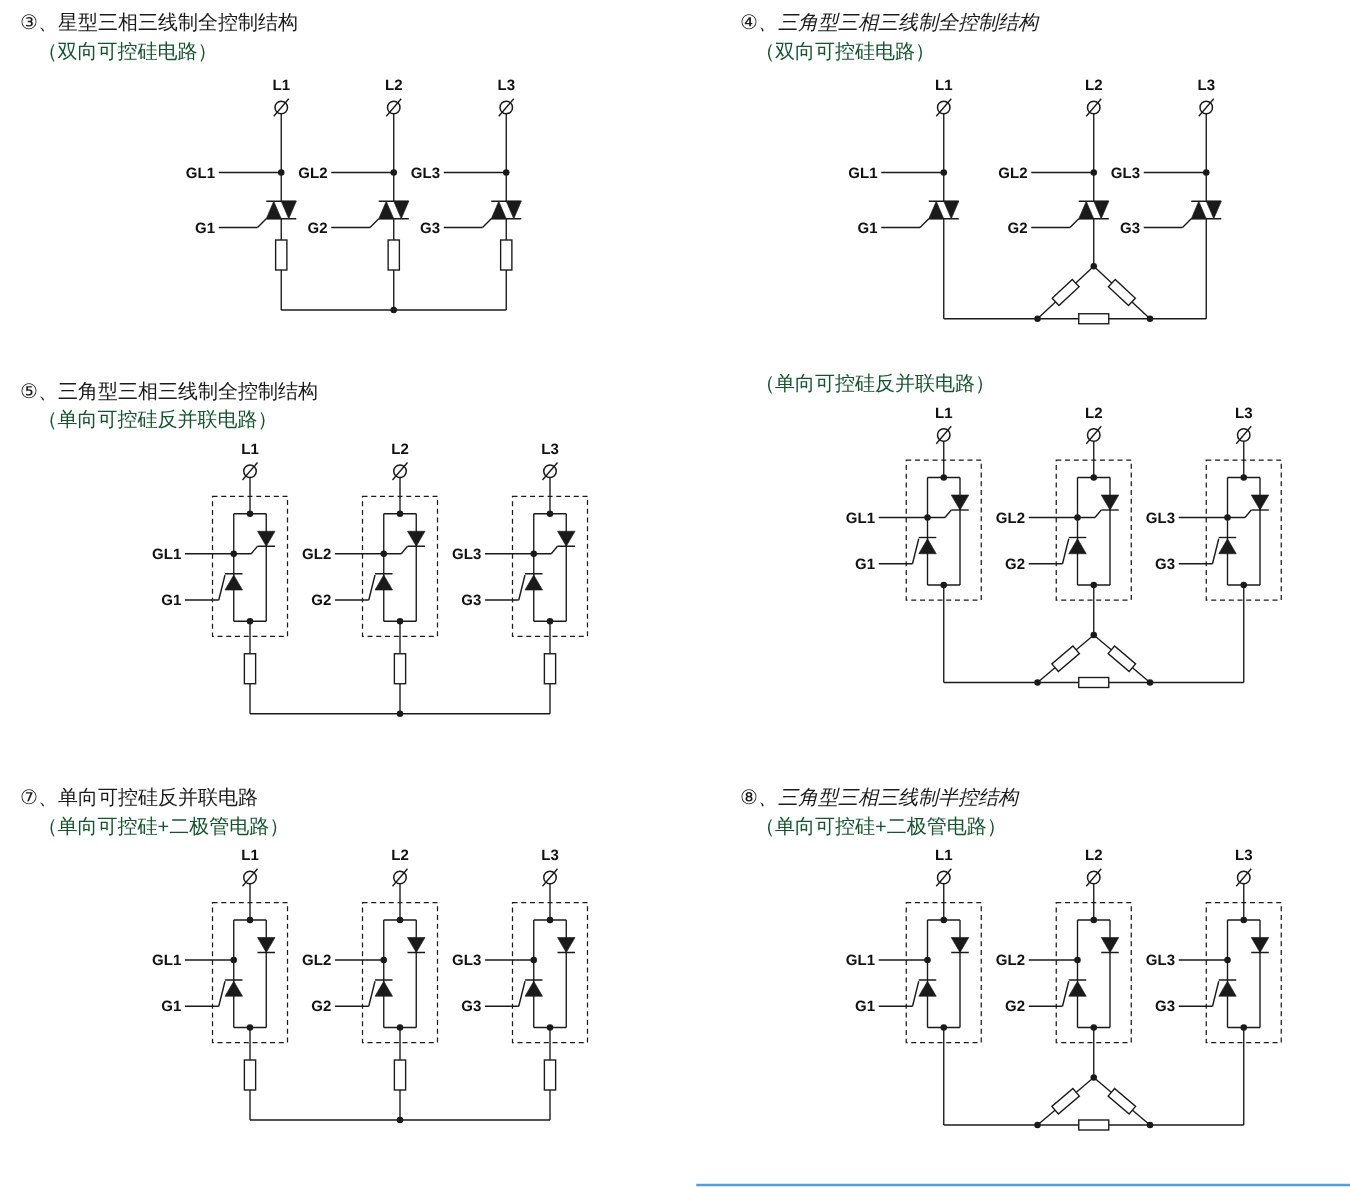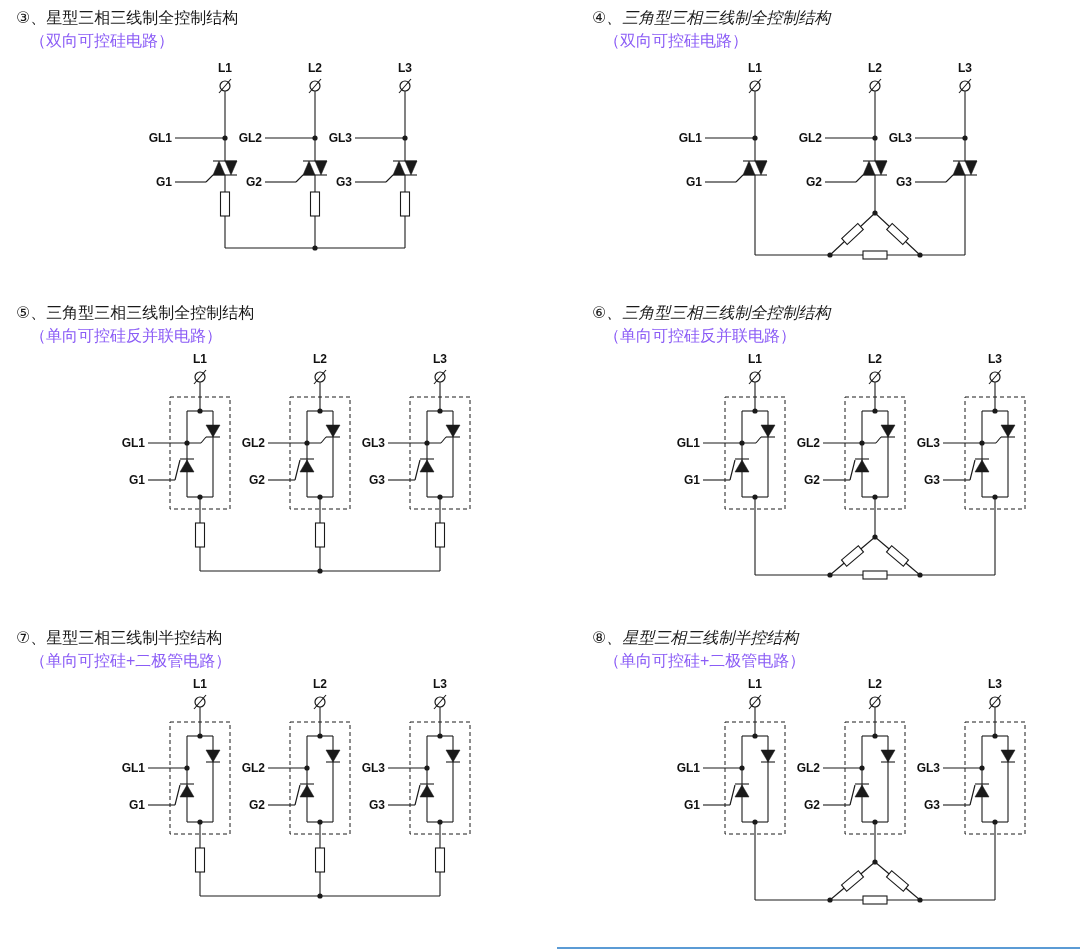--- a/index.html
+++ b/index.html
@@ -1,21 +1,21 @@
 <!DOCTYPE html>
 <html><head>
 <meta charset="utf-8">
 <style>
   html,body{margin:0;padding:0;}
   body{width:1080px;height:950px;background:#ffffff;font-family:"Liberation Sans","DejaVu Sans",sans-serif;}
   .page{position:relative;width:1080px;height:950px;background:#ffffff;overflow:hidden;}
   .grid{display:grid;grid-template-columns:540px 540px;grid-template-rows:295px 325px 330px;}
   .panel{position:relative;}
   .panel-title{font-size:16px;color:#1a1a1a;padding:8px 0 0 16px;white-space:nowrap;}
-  .panel-subtitle{font-size:16px;color:#8b5cf6;padding:2px 0 0 30px;white-space:nowrap;}
+  .panel-subtitle{font-size:16px;color:#14532d;padding:2px 0 0 30px;white-space:nowrap;}
   .col-right .panel-title{padding-left:52px;font-style:italic;}
   .col-right .panel-subtitle{padding-left:64px;}
   svg.circuit{display:block;}
   .w{stroke:#1a1a1a;stroke-width:1.1;fill:none;}
   .dot{fill:#1a1a1a;stroke:none;}
   .tri{fill:#1a1a1a;stroke:#1a1a1a;stroke-width:0.5;}
   .res{fill:#ffffff;stroke:#1a1a1a;stroke-width:1.1;}
   .term{fill:#ffffff;stroke:#1a1a1a;stroke-width:1.2;}
   .dash{fill:none;stroke:#1a1a1a;stroke-width:1;stroke-dasharray:4 3;}
   .lbl{font-family:"Liberation Sans","DejaVu Sans",sans-serif;font-size:12px;font-weight:bold;fill:#111111;}
@@ -230,21 +230,20 @@
           <text x="385" y="137" class="lbl" text-anchor="end">G3</text>
           <line x1="440" y1="150" x2="440" y2="176" class="w"></line>
           <rect x="435.5" y="176" width="9" height="24" class="res"></rect>
           <line x1="440" y1="200" x2="440" y2="224" class="w"></line>
           <line x1="200" y1="224" x2="440" y2="224" class="w"></line>
           <circle cx="320" cy="224" r="2.6" class="dot"></circle>
         </svg>
     </section>
 
     <section class="panel col-right">
-      <div class="panel-title">⑥、三角型三相三线制全控制结构</div>
       <div class="panel-subtitle">（单向可控硅反并联电路）</div>
       <svg class="circuit" width="540" height="246">
           <text x="215" y="16" class="lbl" text-anchor="middle">L1</text>
           <circle cx="215" cy="30" r="5" class="term"></circle>
           <line x1="221" y1="23" x2="209" y2="37" class="w"></line>
           <line x1="215" y1="35" x2="215" y2="64" class="w"></line>
           <circle cx="215" cy="64" r="2.6" class="dot"></circle>
           <line x1="202" y1="64" x2="228" y2="64" class="w"></line>
           <line x1="202" y1="64" x2="202" y2="150" class="w"></line>
           <line x1="228" y1="64" x2="228" y2="150" class="w"></line>
@@ -319,21 +318,21 @@
             <rect x="-11" y="-4" width="22" height="8" class="res"></rect>
           </g>
           <rect x="323" y="224" width="24" height="8" class="res"></rect>
           <circle cx="335" cy="190" r="2.6" class="dot"></circle>
           <circle cx="290" cy="228" r="2.6" class="dot"></circle>
           <circle cx="380" cy="228" r="2.6" class="dot"></circle>
         </svg>
     </section>
 
     <section class="panel">
-      <div class="panel-title">⑦、星型三相三线制半控结构</div>
+      <div class="panel-title">⑦、单向可控硅反并联电路</div>
       <div class="panel-subtitle">（单向可控硅+二极管电路）</div>
       <svg class="circuit" width="540" height="246">
           <text x="200" y="16" class="lbl" text-anchor="middle">L1</text>
           <circle cx="200" cy="30" r="5" class="term"></circle>
           <line x1="206" y1="23" x2="194" y2="37" class="w"></line>
           <line x1="200" y1="35" x2="200" y2="64" class="w"></line>
           <circle cx="200" cy="64" r="2.6" class="dot"></circle>
           <line x1="187" y1="64" x2="213" y2="64" class="w"></line>
           <line x1="187" y1="64" x2="187" y2="150" class="w"></line>
           <line x1="213" y1="64" x2="213" y2="150" class="w"></line>
@@ -400,21 +399,21 @@
           <text x="385" y="137" class="lbl" text-anchor="end">G3</text>
           <line x1="440" y1="150" x2="440" y2="176" class="w"></line>
           <rect x="435.5" y="176" width="9" height="24" class="res"></rect>
           <line x1="440" y1="200" x2="440" y2="224" class="w"></line>
           <line x1="200" y1="224" x2="440" y2="224" class="w"></line>
           <circle cx="320" cy="224" r="2.6" class="dot"></circle>
         </svg>
     </section>
 
     <section class="panel col-right">
-      <div class="panel-title">⑧、星型三相三线制半控结构</div>
+      <div class="panel-title">⑧、三角型三相三线制半控结构</div>
       <div class="panel-subtitle">（单向可控硅+二极管电路）</div>
       <svg class="circuit" width="540" height="246">
           <text x="215" y="16" class="lbl" text-anchor="middle">L1</text>
           <circle cx="215" cy="30" r="5" class="term"></circle>
           <line x1="221" y1="23" x2="209" y2="37" class="w"></line>
           <line x1="215" y1="35" x2="215" y2="64" class="w"></line>
           <circle cx="215" cy="64" r="2.6" class="dot"></circle>
           <line x1="202" y1="64" x2="228" y2="64" class="w"></line>
           <line x1="202" y1="64" x2="202" y2="150" class="w"></line>
           <line x1="228" y1="64" x2="228" y2="150" class="w"></line>

